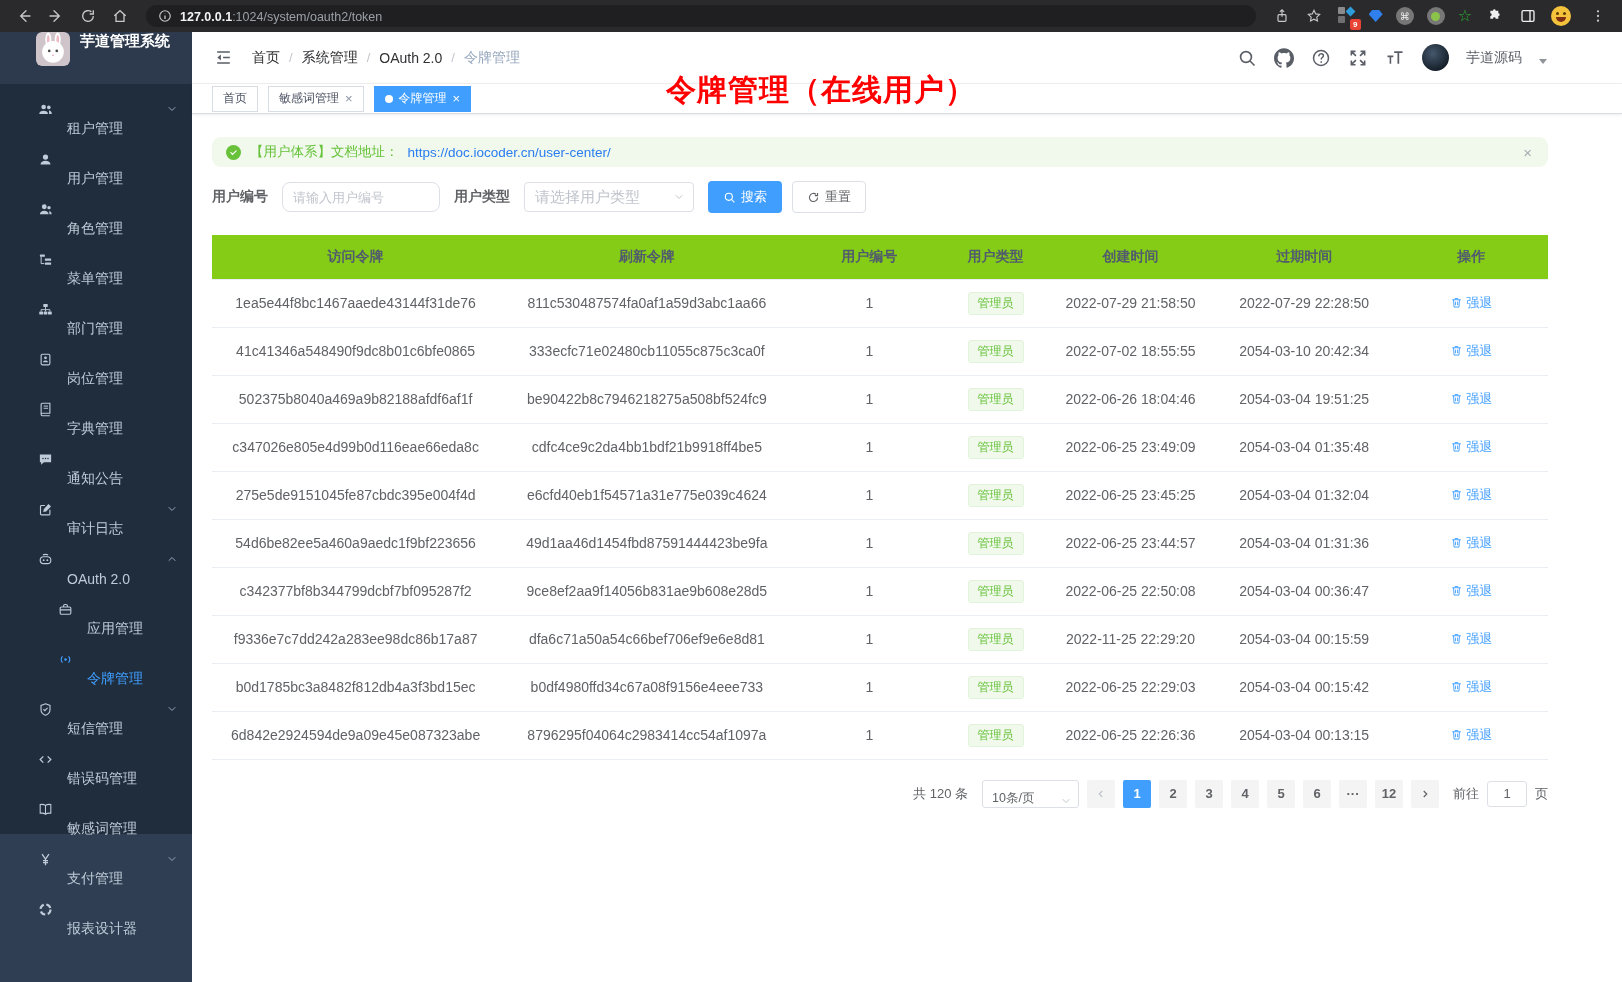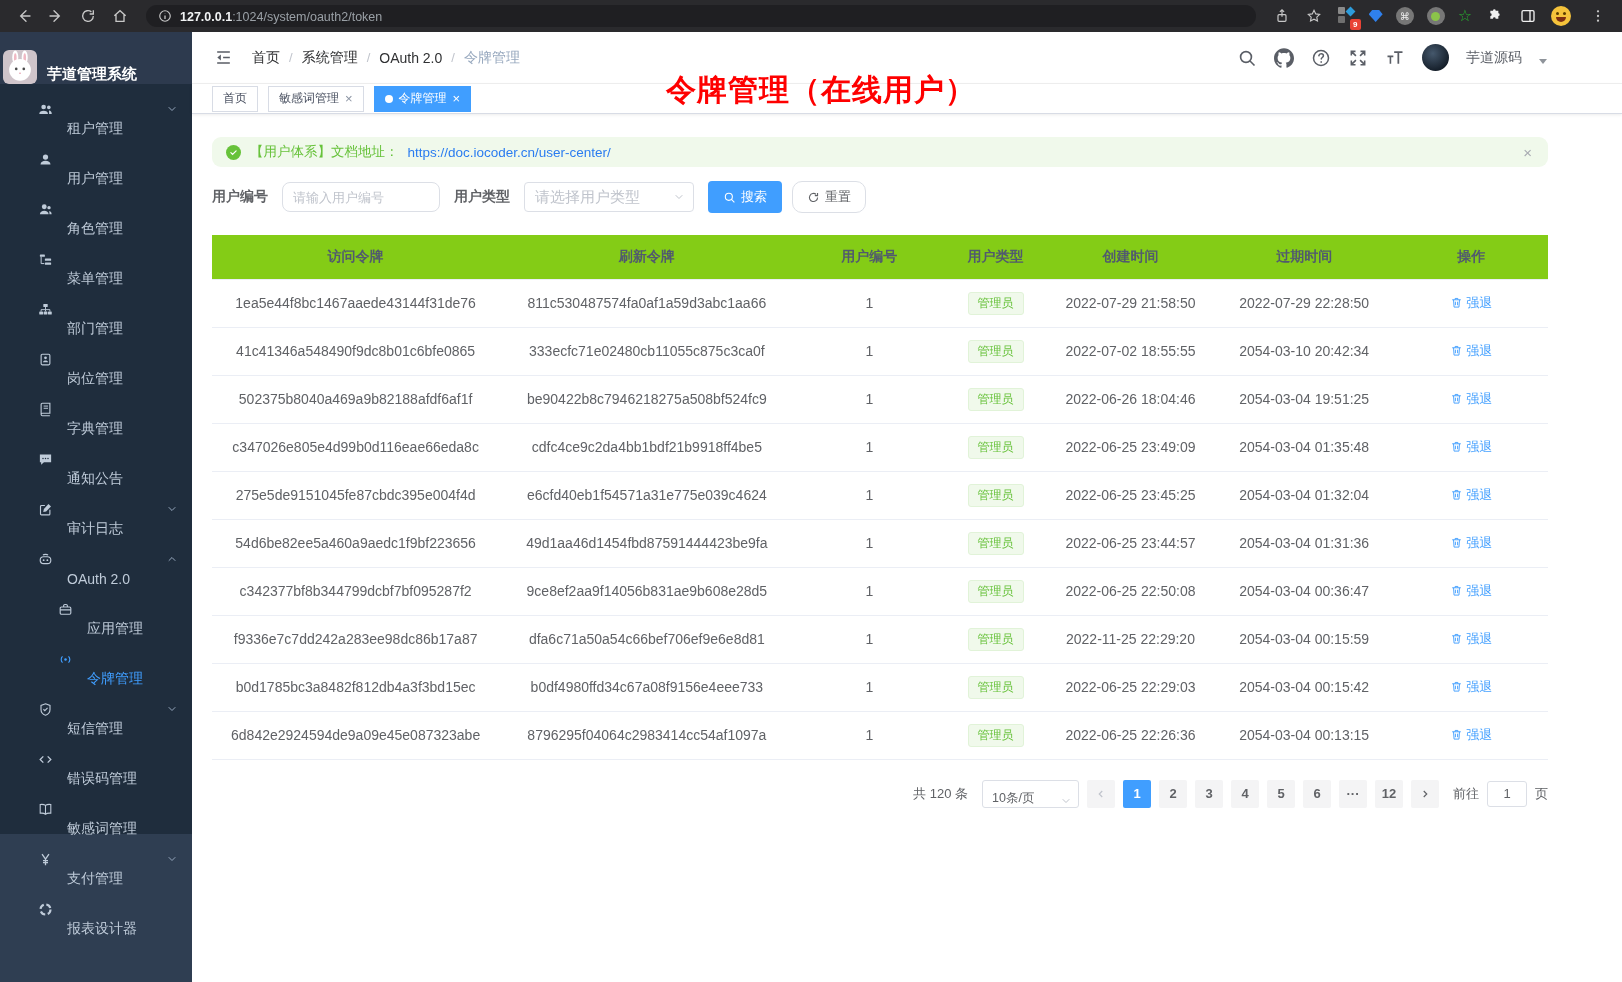--- a/index.html
+++ b/index.html
@@ -25,21 +25,21 @@
   .extcircle .inner { width:9px; height:9px; border-radius:50%; background:#8bc34a; }
   .greenstar { color:#27ae2f; font-size:16px; line-height:1; }
   .whiteicon { color:#f0f0f0; }
   .smiley { width:20px; height:20px; border-radius:50%; background:#f5c33b; position:relative; }
   .smiley:before { content:""; position:absolute; left:5px; top:6px; width:3px; height:3px; border-radius:50%; background:#5a3c00; box-shadow:7px 0 0 #5a3c00; }
   .smiley:after { content:""; position:absolute; left:5px; top:11px; width:10px; height:5px; border-radius:0 0 10px 10px; background:#7c2d12; }
 
   
   .app { display:flex; height:950px; }
   .sidebar { width:192px; background:#2f3e52; flex-shrink:0; display:flex; flex-direction:column; }
-  .logo-row { height:52px; background:#2d3a4e; display:flex; align-items:flex-end; padding-left:3px; gap:10px; }
+  .logo-row { height:52px; background:#2d3a4e; display:flex; align-items:flex-start; padding-left:36px; gap:10px; }
   .logo-img { width:34px; height:34px; border-radius:6px; overflow:hidden; flex-shrink:0; }
   .logo-title { color:#fff; font-size:15px; font-weight:600; white-space:nowrap; }
   .menu-dark { background:#1f2d3d; }
   .m-item { height:50px; display:flex; align-items:center; padding:0 14px 0 38px; color:#bfcbd9; font-size:14px; cursor:pointer; }
   .m-item .mi { width:15px; height:15px; flex-shrink:0; }
   .m-item .ml { margin-left:14px; white-space:nowrap;margin-top:40px; }
   .m-item .chev { width:12px; height:12px; margin-left:auto; color:#97a8be; display:none; }
   .m-item.is-chevDown .chev { display:block; }
   .m-item.is-chevUp .chev { display:block; transform:rotate(180deg); }
   .m-item.is-child { padding-left:58px; }
@@ -85,21 +85,21 @@
   .f-label { font-weight:700; color:#606266; font-size:14px; }
   .f-input { width:158px; height:30px; border:1px solid #dcdfe6; border-radius:8px; margin-left:14px; padding:0 10px; font-size:13px; color:#606266; font-family:inherit; outline:none; }
   .f-input::placeholder { color:#c0c4cc; }
   .f-select { width:170px; height:30px; border:1px solid #dcdfe6; border-radius:4px; margin-left:14px; padding:0 8px 0 10px; display:flex; align-items:center; cursor:pointer; background:#fff; }
   .f-select .ph { color:#c0c4cc; font-size:15px; flex:1; }
   .sel-chev { width:12px; height:12px; color:#c0c4cc; }
   .gap { width:14px; }
   .btn { height:32px; border-radius:4px; display:inline-flex; align-items:center; gap:5px; padding:0 14px; font-size:13px; cursor:pointer; border:1px solid transparent; font-family:inherit; }
   .btn svg { width:13px; height:13px; }
   .btn-primary { background:#409eff; color:#fff; margin-left:14px; }
-  .btn-plain { background:#fff; color:#606266; border-color:#dcdfe6; margin-left:10px;border-radius:10px; }
+  .btn-plain { background:#fff; color:#606266; border-color:#dcdfe6; margin-left:10px; }
 
   table.grid { margin-top:22px; width:100%; border-collapse:collapse; table-layout:fixed; }
   .grid th { height:44px; background:#84cc16; color:#515a6e; font-size:14px; font-weight:700; text-align:center; border-bottom:1px solid #ebeef5; }
   .grid td { height:48px; color:#606266; font-size:14px; text-align:center; border-bottom:1px solid #ebeef5; white-space:nowrap; overflow:hidden; }
   .tag { display:inline-block; padding:2px 9px; background:#f0f9eb; border:1px solid #e1f3d8; color:#67c23a; border-radius:3px; font-size:12px; line-height:17px; }
   .act { color:#409eff; font-size:13px; display:inline-flex; align-items:center; gap:3px; cursor:pointer; text-decoration:none; }
   .act svg { width:13px; height:13px; }
 
   .pagination { margin-top:20px; display:flex; align-items:center; justify-content:flex-end; gap:8px; color:#606266; font-size:13px; }
   .pg-total { margin-right:6px; }

